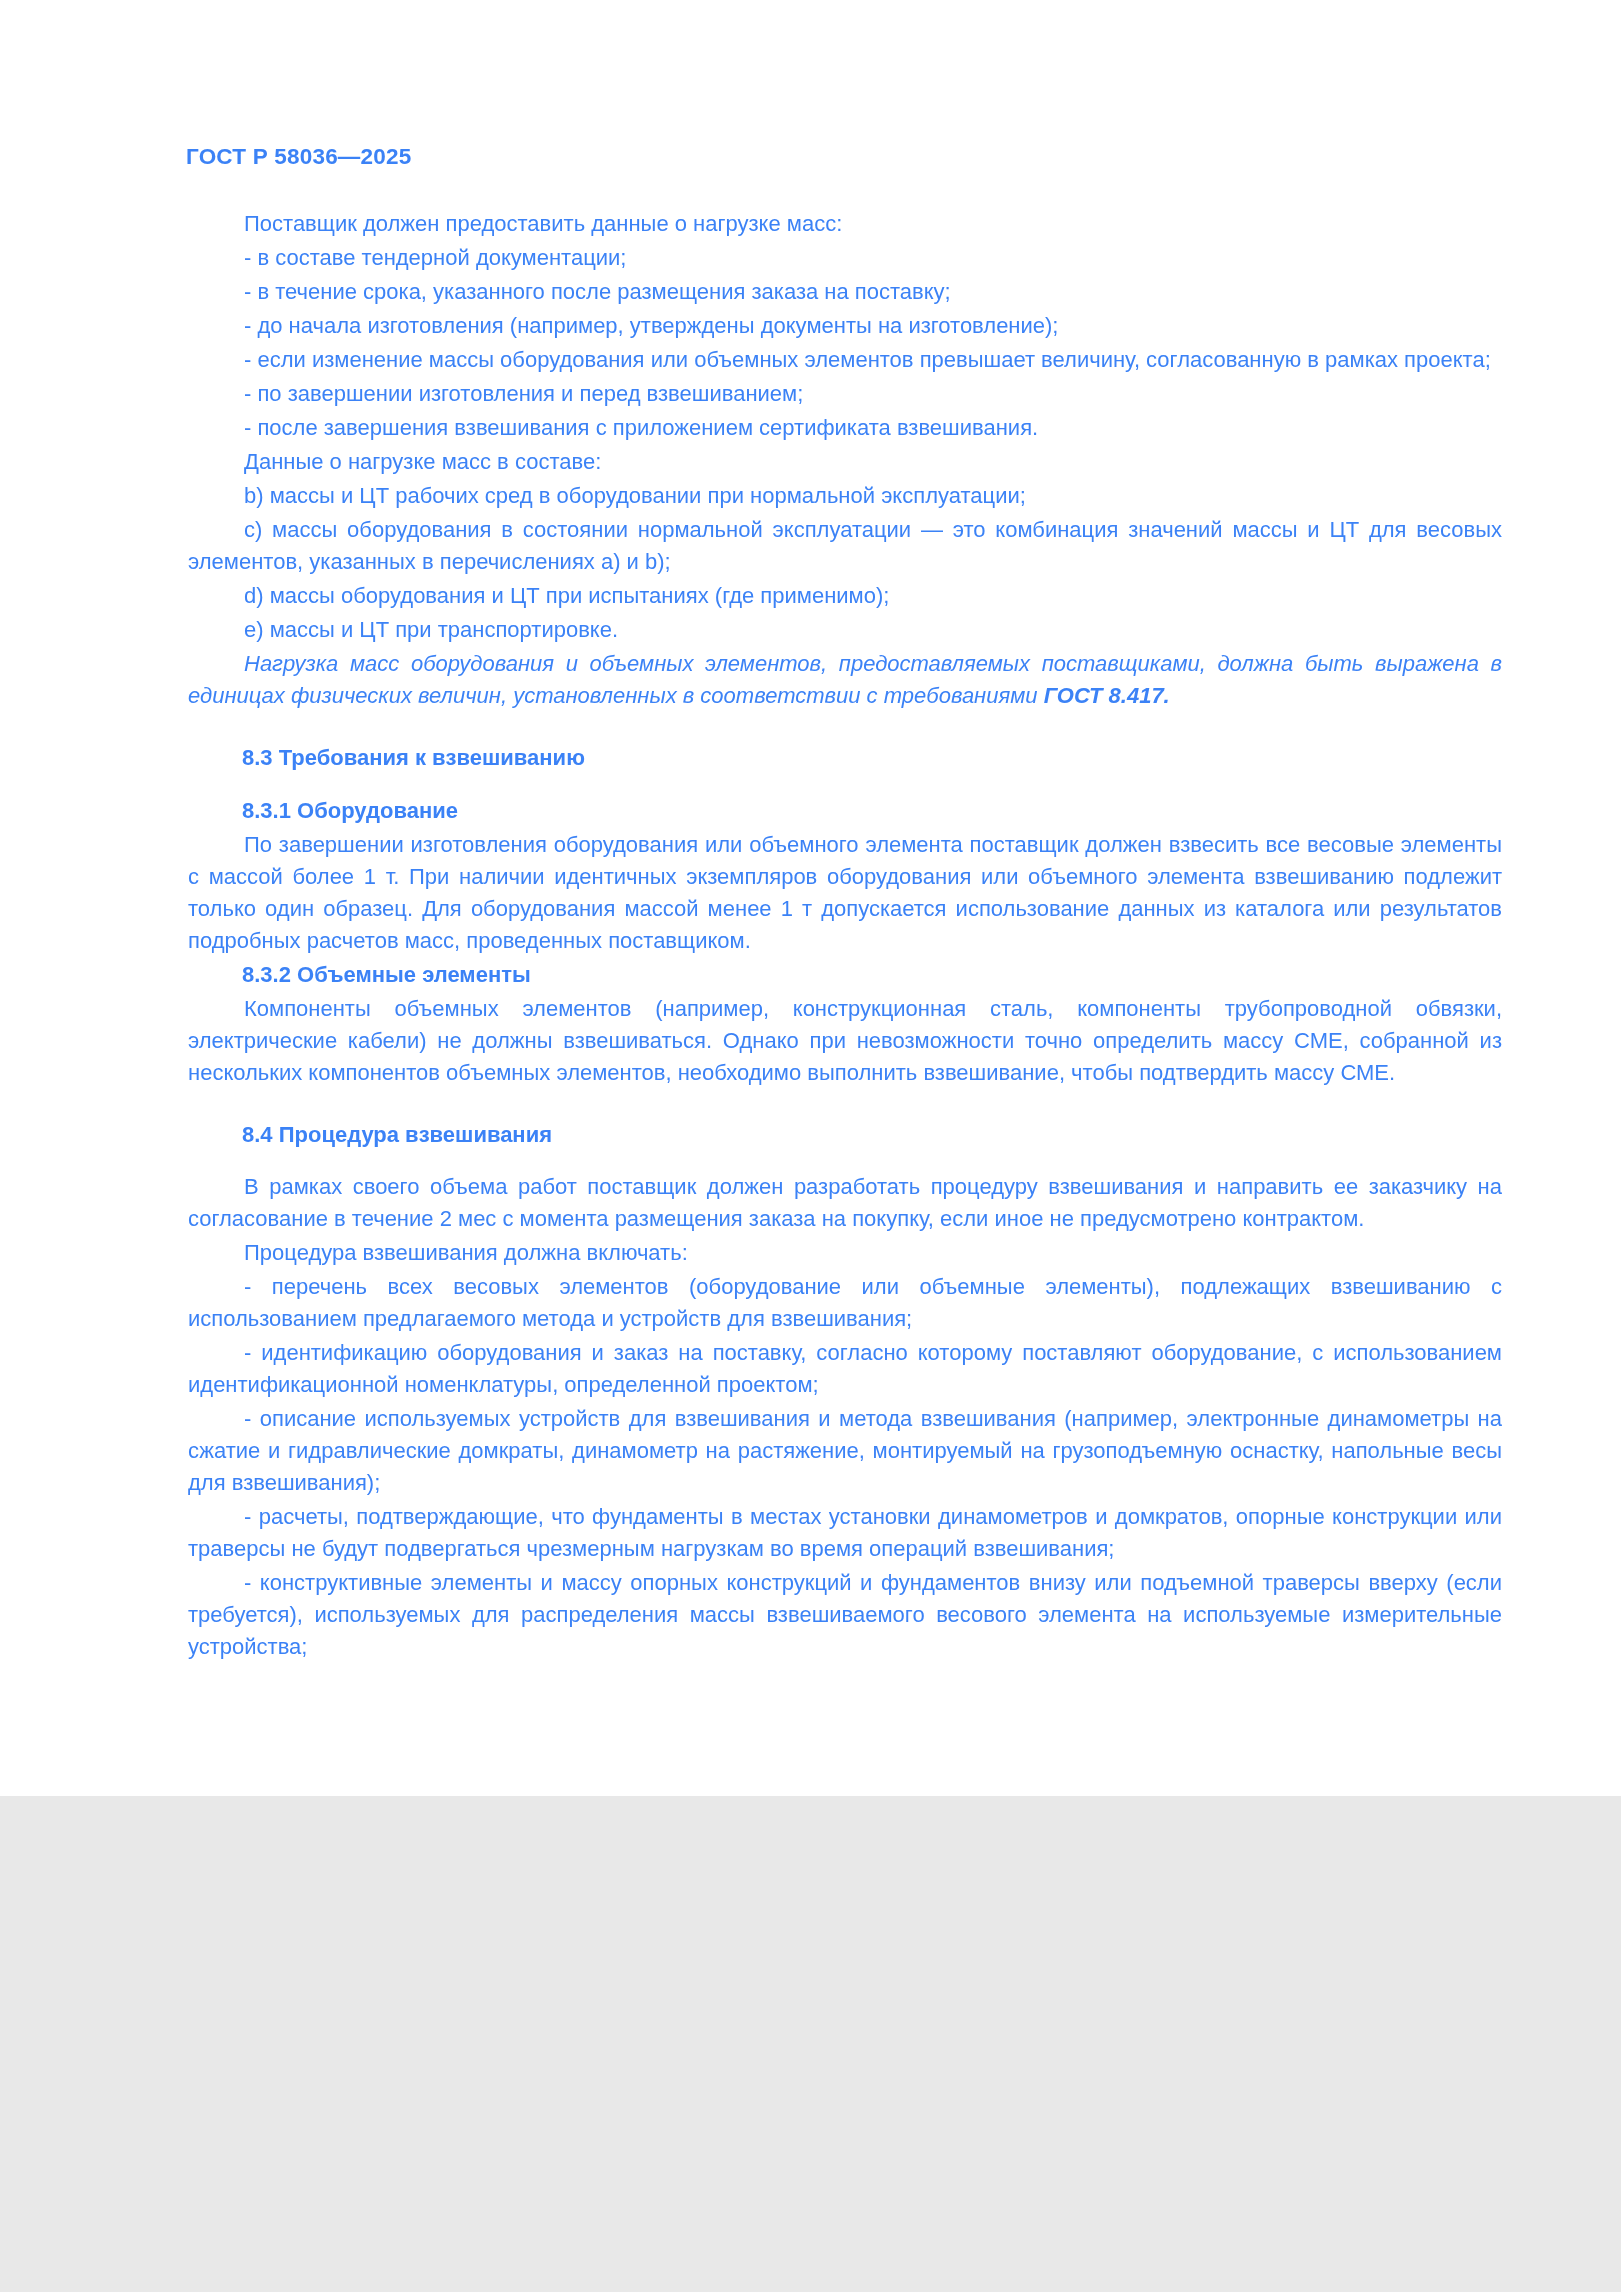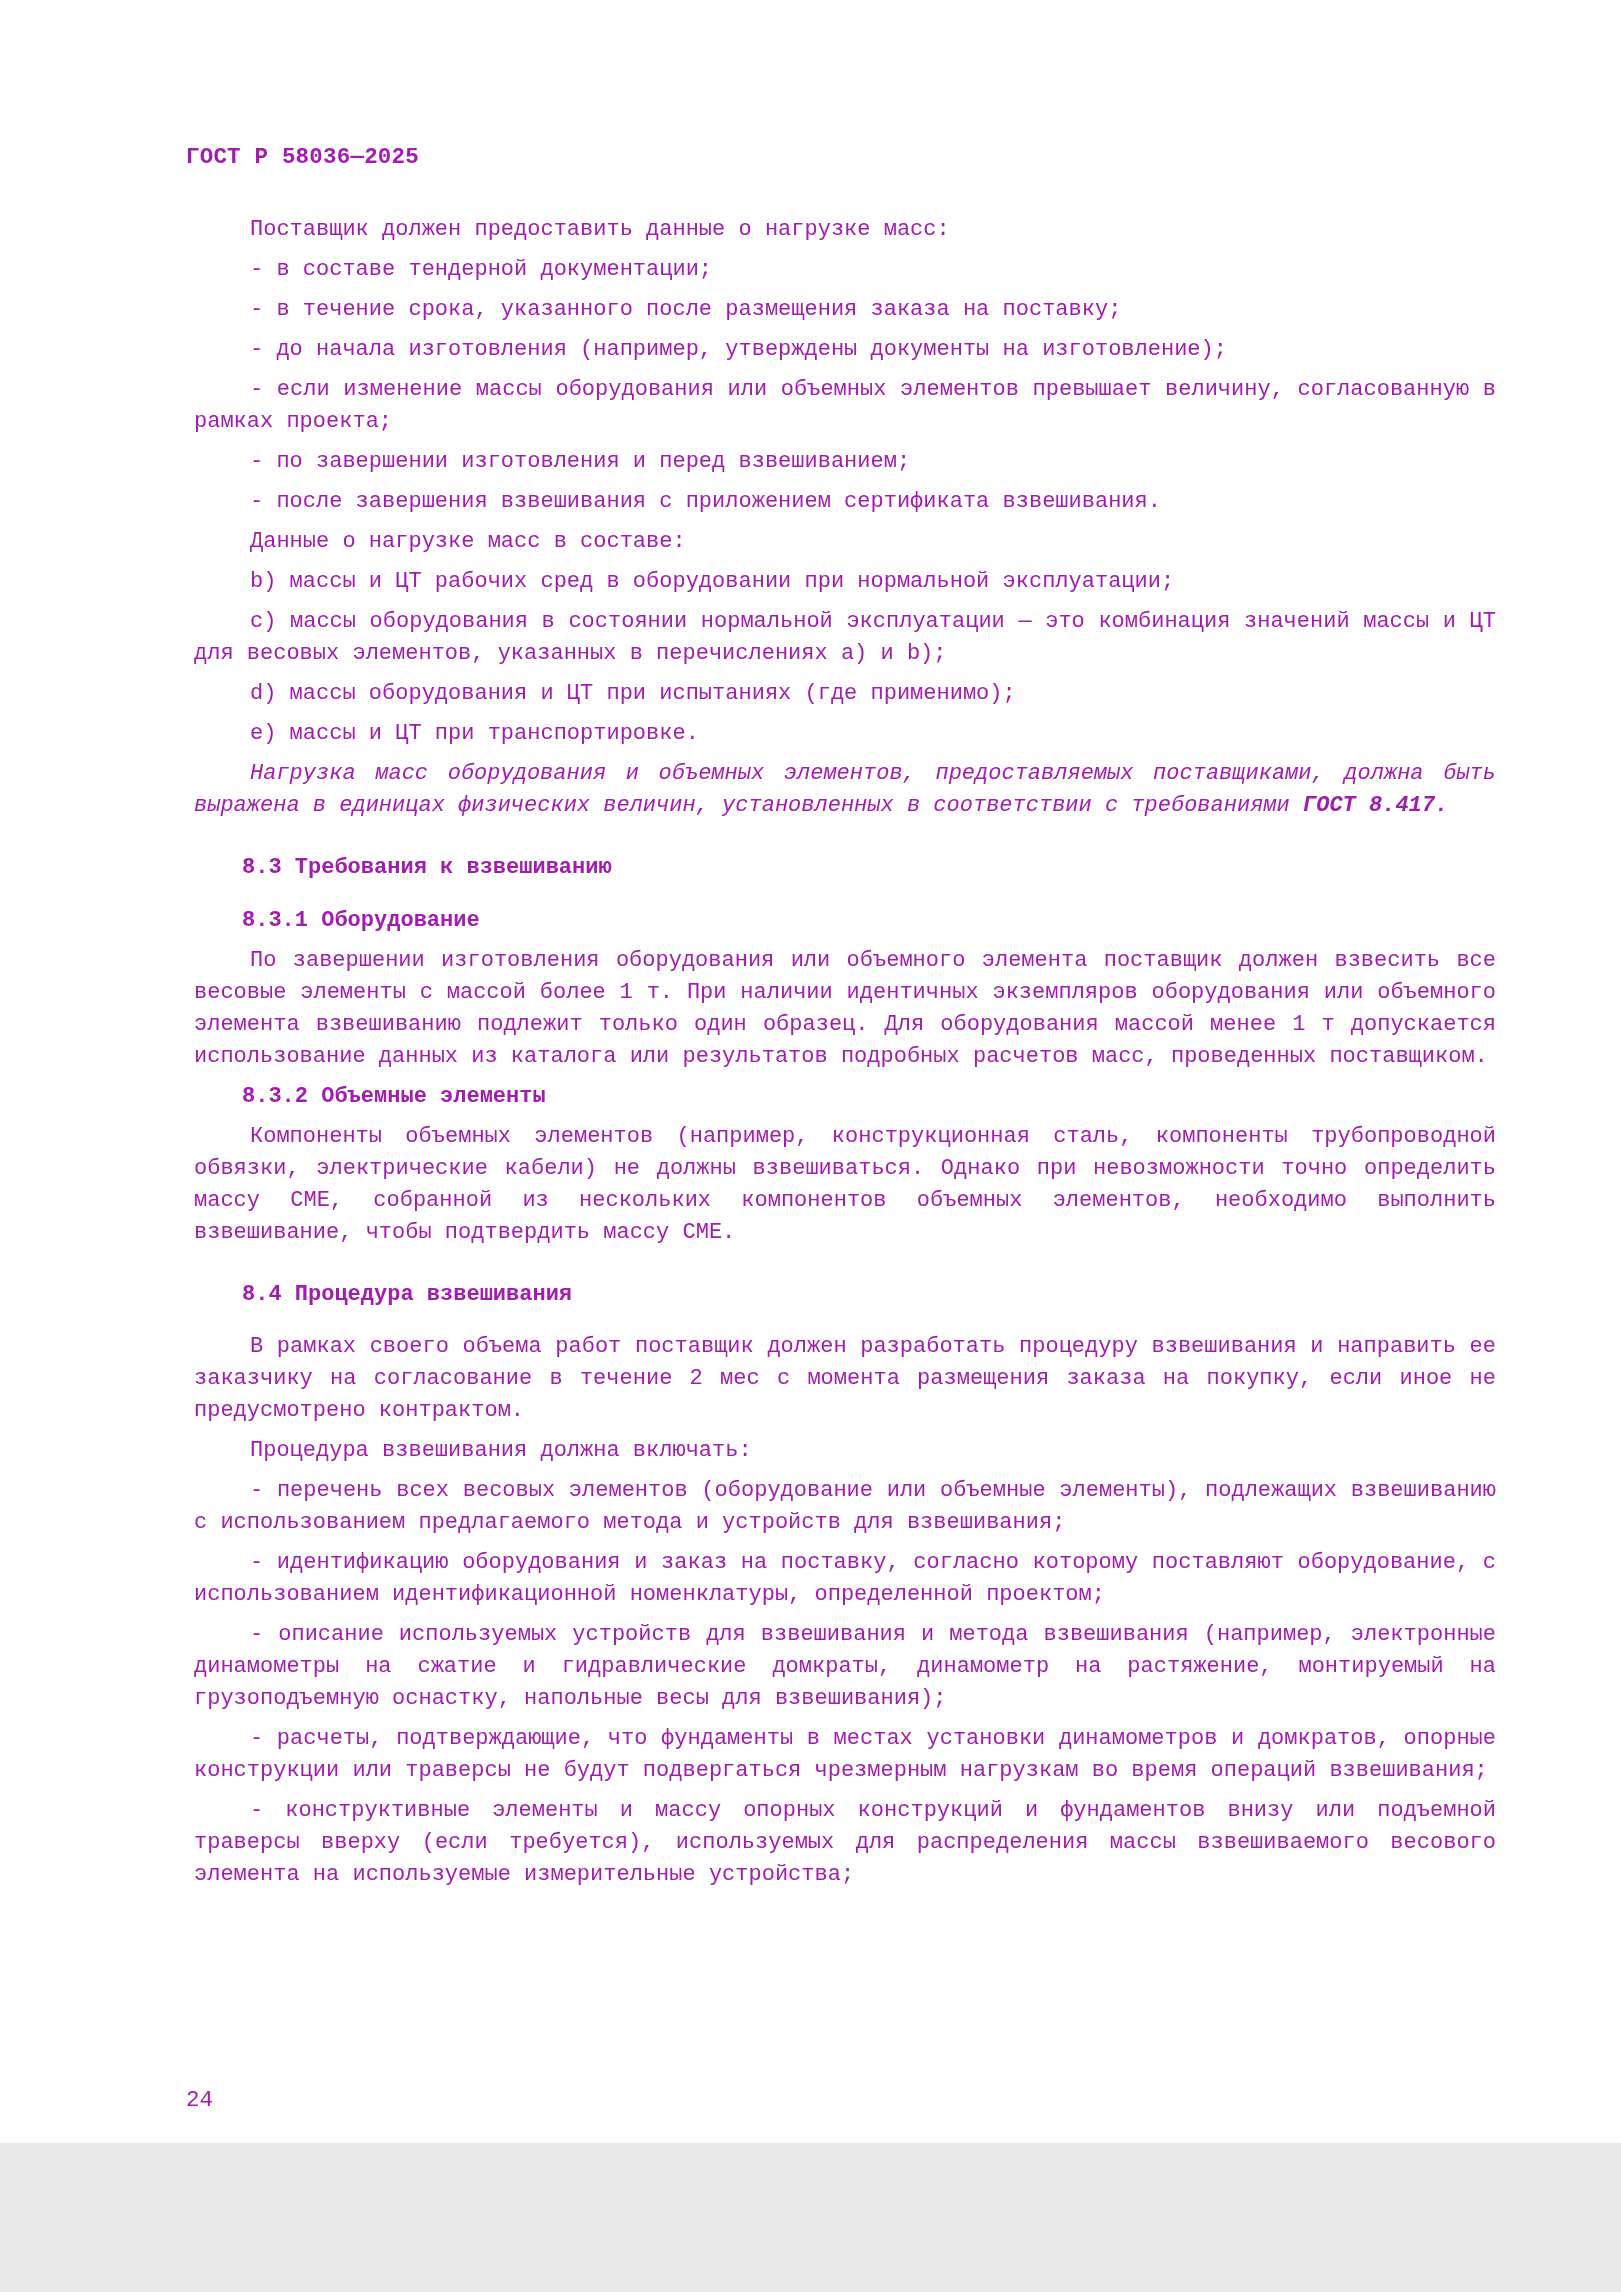--- a/index.html
+++ b/index.html
@@ -1,23 +1,23 @@
 <!DOCTYPE html>
 <html lang="ru"><head>
 <meta charset="utf-8">
 <style>
   html, body { margin: 0; padding: 0; background: #e8e8e8; }
   .page {
     position: relative;
     width: 1621px;
-    height: 2143px;
+    height: 1796px;
     margin: 0 auto;
     background: #ffffff;
-    color: #a21caf;
-    font-family: Liberation Mono, monospace;
+    color: #3b82f6;
+    font-family: Liberation Sans, sans-serif;
     font-size: 22px;
     line-height: 32px;
     box-sizing: border-box;
   }
   .doc-header {
     position: absolute;
     top: 141px;
     left: 186px;
     font-weight: 700;
     font-size: 22.5px;
@@ -30,21 +30,21 @@
     width: 1318px;
     text-align: justify;
   }
   .doc-footer {
     position: absolute;
     top: 2084px;
     left: 186px;
     font-size: 22.5px;
   }
   .para {
-    margin: 8px;
+    margin: 2px;
     text-indent: 56px;
   }
   .h2 {
     font-weight: 700;
     text-indent: 56px;
     text-align: left;
     margin: 30px 0 20.6px 0;
   }
   .h2:first-child { margin-top: 0; }
   .h3 {

